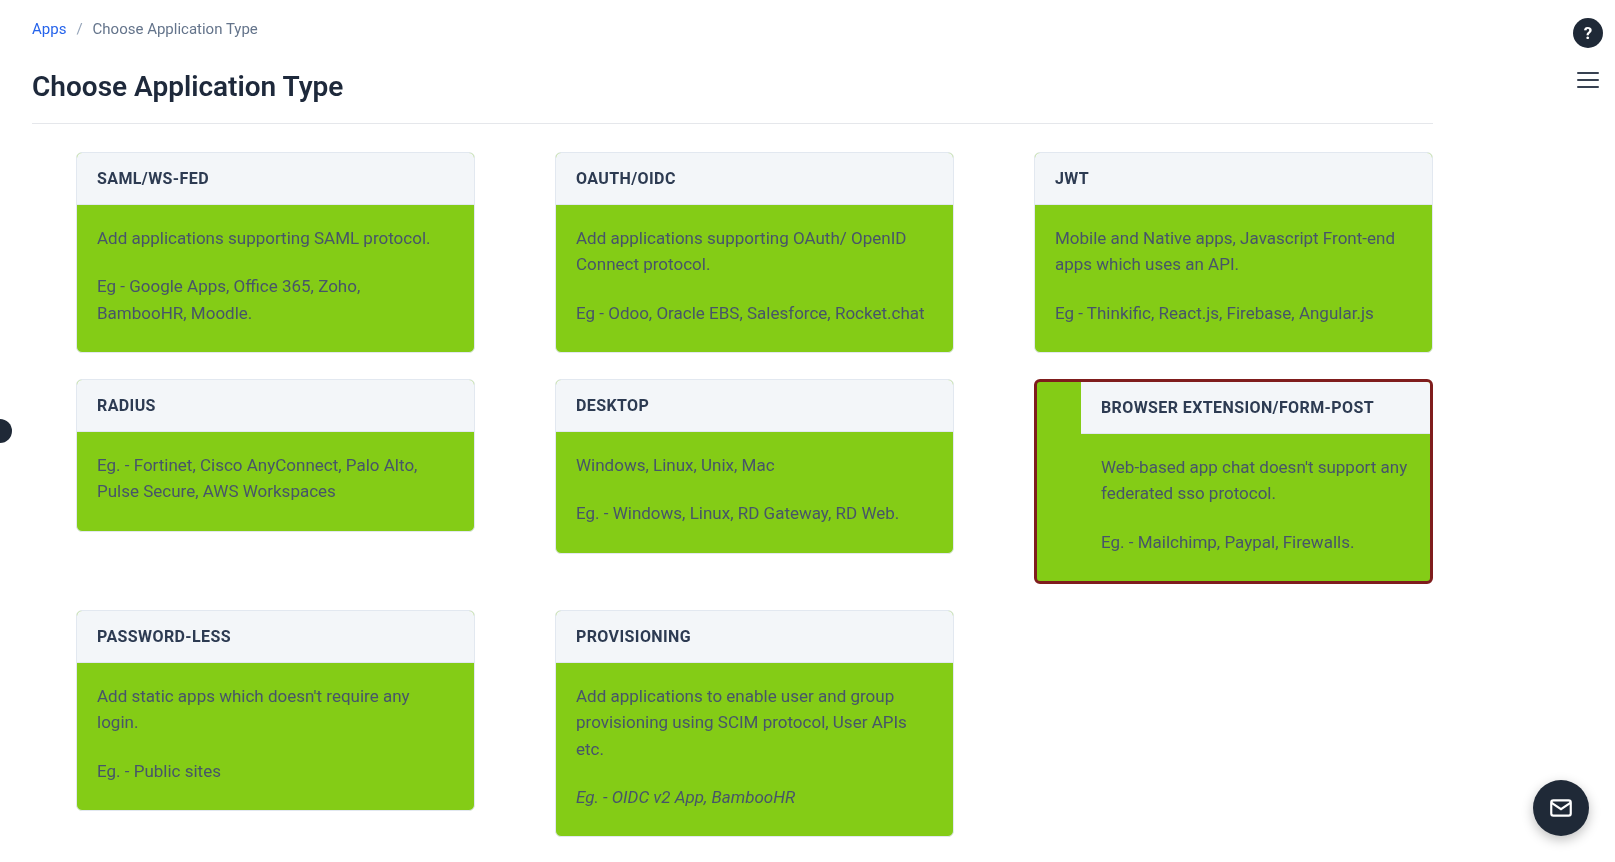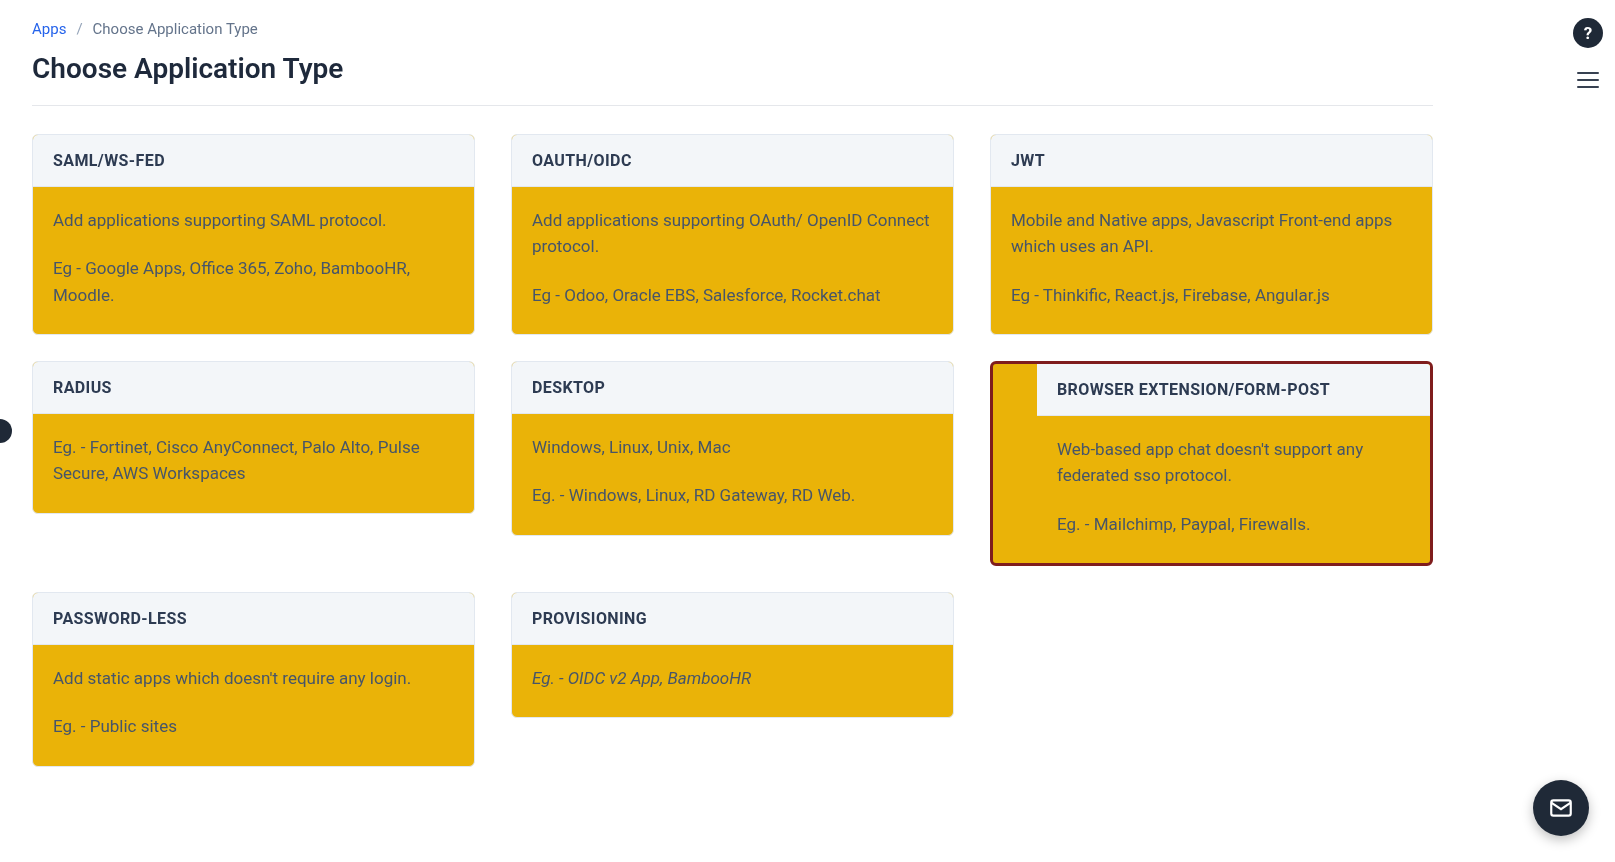--- a/index.html
+++ b/index.html
@@ -11,21 +11,21 @@
     font-size: 16px;
     overflow-x: hidden;
   }
   .page {
     padding: 20px 32px 40px 32px;
     max-width: 1465px;
   }
   .breadcrumb {
     font-size: 15px;
     color: #64748b;
-    margin-bottom: 14px;
+    margin-bottom: 32px;
     display: flex;
     align-items: center;
     gap: 10px;
   }
   .breadcrumb a {
     color: #2563eb;
     text-decoration: none;
   }
   .breadcrumb .sep {
     color: #94a3b8;
@@ -44,23 +44,24 @@
   .grid {
     display: grid;
     grid-template-columns: repeat(3, 1fr);
     column-gap: 36px;
     row-gap: 26px;
     align-items: start;
   }
   .card {
     border: 1px solid #e2e8f0;
     border-radius: 6px;
-    background: #eab308;
+    background: #84cc16;
     overflow: hidden;
     cursor: pointer;
+    margin-left: 44px;
   }
   .card.highlight {
     border: 3px solid #7f1d1d;
     padding-left: 44px;
   }
   .card-header {
     background: #f3f6f9;
     padding: 16px 20px;
     border-bottom: 1px solid #e2e8f0;
   }
@@ -238,18 +239,19 @@
         <div class="card-body">
           <p class="card-desc">Add static apps which doesn't require any login.</p>
           <p class="card-example">Eg. - Public sites</p>
         </div>
       </div>
       <div class="card">
         <div class="card-header">
           <h3>PROVISIONING</h3>
         </div>
         <div class="card-body">
+          <p class="card-desc">Add applications to enable user and group provisioning using SCIM protocol, User APIs etc.</p>
           <p class="card-example italic">Eg. - OIDC v2 App, BambooHR</p>
         </div>
       </div>
     </div>
 
 </div>
 
 </body></html>

